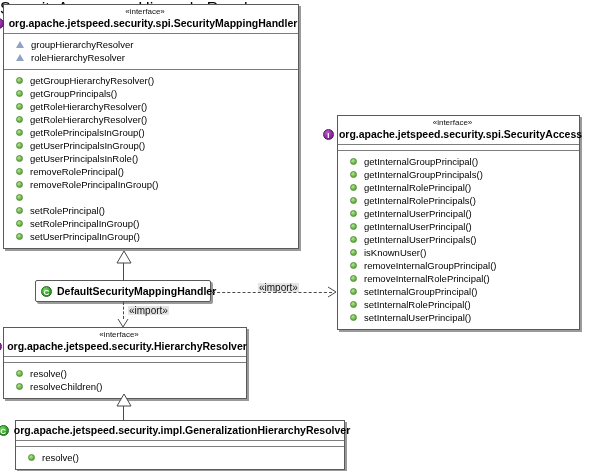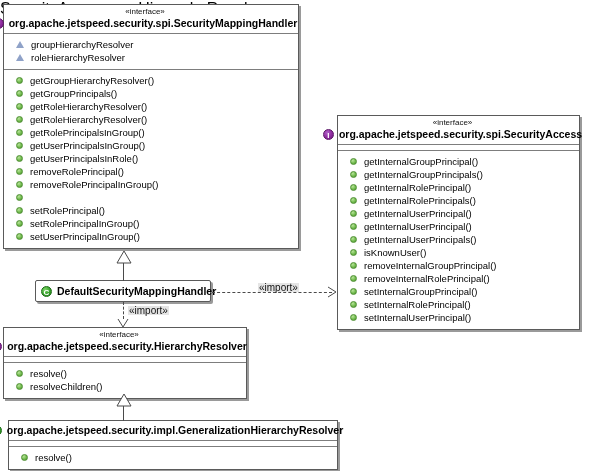--- a/index.html
+++ b/index.html
@@ -330,21 +330,21 @@
         <span>resolve()</span>
       </div>
     <div class="member">
         <span class="ico-method"></span>
         <span>resolveChildren()</span>
       </div>
   </div>
 </div>
 
 
-<div class="uml-box" style="left:8px; top:420px; width:330px;">
+<div class="uml-box" style="left:15px; top:420px; width:330px;">
   <div class="box-header" style="padding-top:3px;">
     <div class="title-row center">
       <span class="ico-class">C</span>
       <span class="class-title">org.apache.jetspeed.security.impl.GeneralizationHierarchyResolver</span>
     </div>
   </div>
   <div class="compartment empty"></div>
   <div class="compartment last">
     <div class="member">
         <span class="ico-method"></span>

